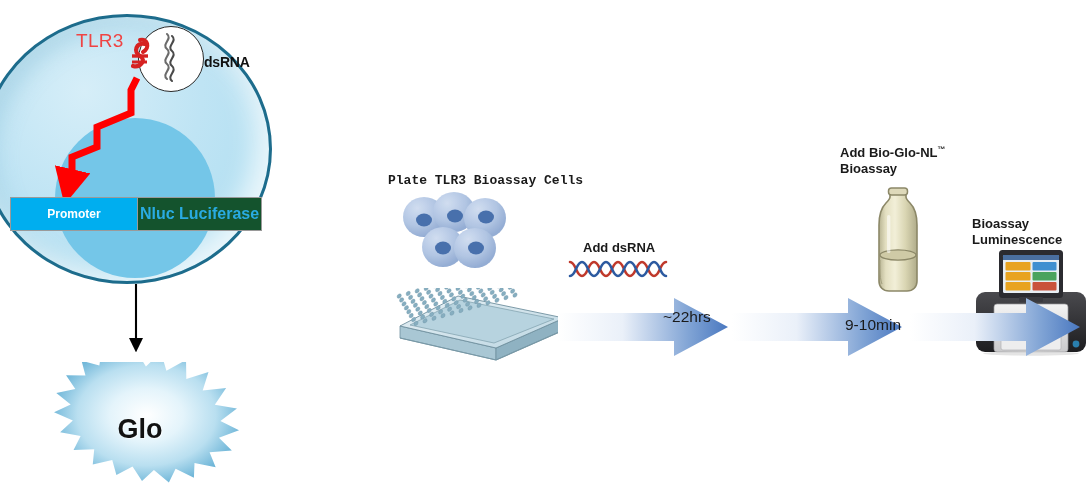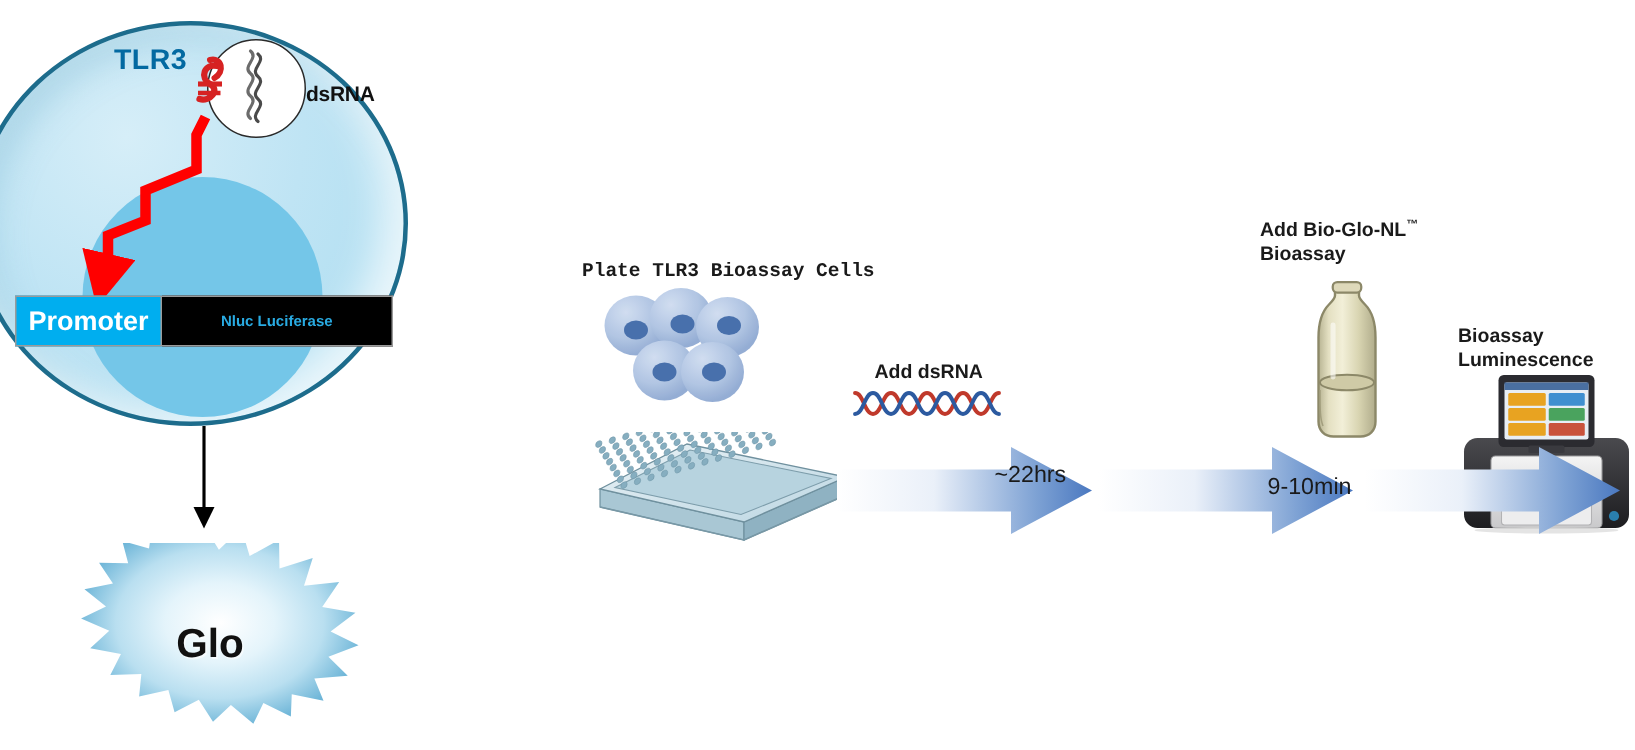--- a/index.html
+++ b/index.html
@@ -32,46 +32,46 @@
   .cell-nucleus {
     position: absolute;
     left: 55px; top: 118px;
     width: 160px; height: 160px;
     border-radius: 50%;
     background: #74c6e8;
   }
 
   .tlr3-label {
     position: absolute; left: 76px; top: 30px;
-    font-size: 19px; font-weight: bold; color: #0369a1;
+    font-size: 19px; font-weight: normal; color: #ef4444;
     letter-spacing: .3px;
   }
   .dsrna-bubble {
     position: absolute; left: 138px; top: 26px;
     width: 66px; height: 66px; border-radius: 50%;
     background: #ffffff; border: 1.6px solid #2a2a2a;
   }
   .dsrna-label {
     position: absolute; left: 176px; top: 54px;
     font-size: 14px; font-weight: bold; color: #111111;
     letter-spacing: -.2px;
     margin-left: 28px;
   }
 
   
   .construct { position: absolute; left: 10px; top: 197px; width: 252px; height: 34px; display: flex; }
   .construct .promoter {
-    width: 98px; background: #00aeef; border: 1px solid #9a9a9a;
+    width: 128px; background: #00aeef; border: 1px solid #9a9a9a;
     display: flex; align-items: center; justify-content: center;
-    color: #ffffff; font-size: 18px; font-weight: bold;
+    color: #ffffff; font-size: 12px; font-weight: bold;
   }
   .construct .nluc {
-    flex: 1; background: #000000; border: 1px solid #9a9a9a; border-left: none;
+    flex: 1; background: #14532d; border: 1px solid #9a9a9a; border-left: none;
     display: flex; align-items: center; justify-content: center;
-    color: #29abe2; font-size: 10px; font-weight: bold;
+    color: #29abe2; font-size: 16px; font-weight: bold;
   }
 
   
   .glo-wrap { position: absolute; left: 40px; top: 362px; width: 200px; height: 132px; }
   .glo-text {
     position: absolute; left: 0; right: 0; top: 52px;
     text-align: center; font-size: 27px; font-weight: bold; color: #111111;
     text-shadow: 1px 1px 0 rgba(255,255,255,.6);
   }
 

